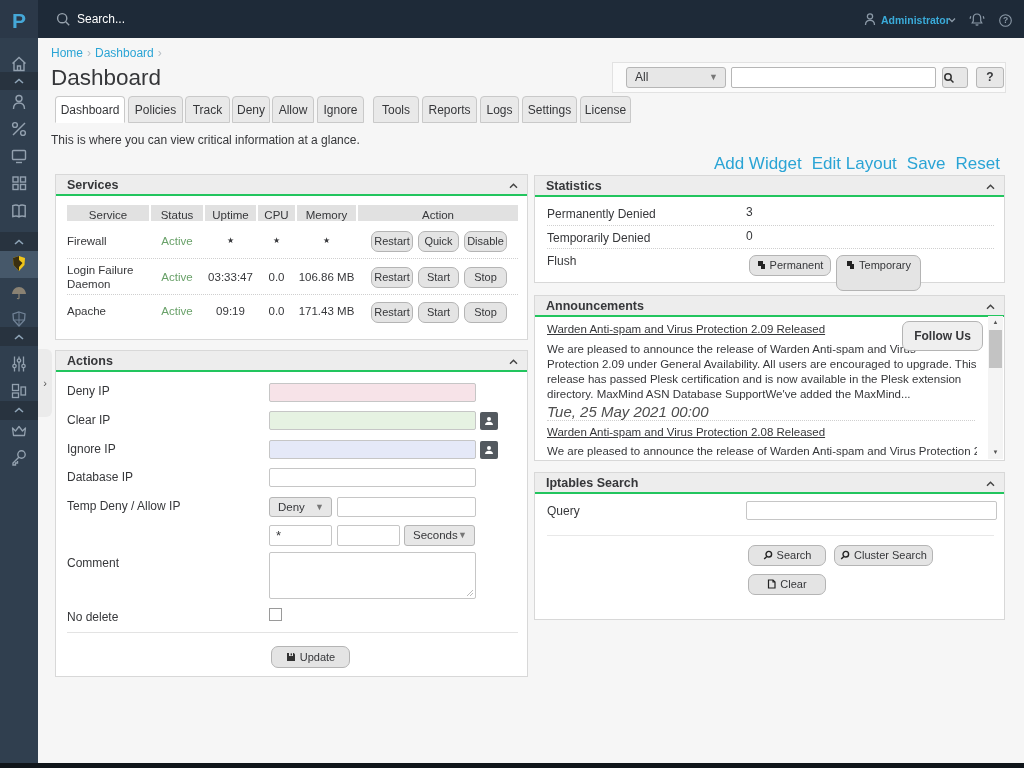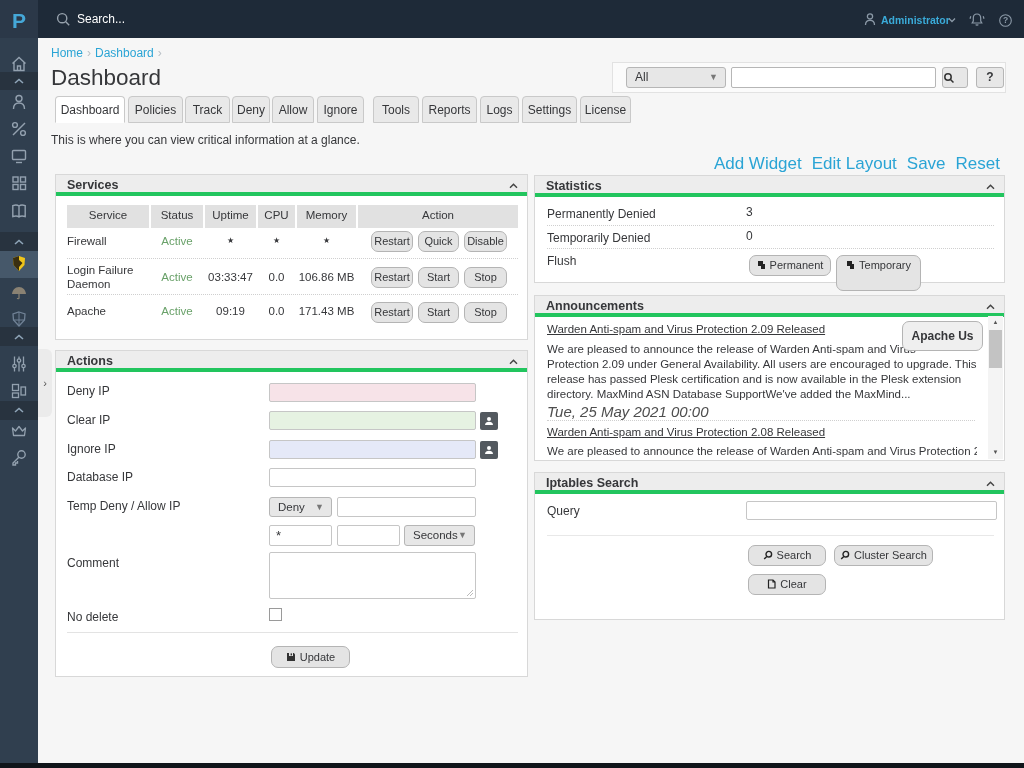--- a/index.html
+++ b/index.html
@@ -38,35 +38,35 @@
 #tabs { position:absolute; left:0; top:58px; height:27px; width:986px; }
 .tab { position:absolute; top:0; height:27px; line-height:26px; font-size:12px; color:#36373a; text-align:center;
   background:#e9e9e9; border:1px solid #c9c9c9; border-radius:4px 4px 0 0; }
 .tab.active { background:#fff; border-bottom-color:#fff; }
 #desc { position:absolute; left:13px; top:95px; font-size:12px; color:#36373a; }
 #links { position:absolute; right:24px; top:116px; font-size:17px; color:#2aa4d5; }
 #links span { margin-left:10px; }
 
 
 .panel { position:absolute; background:#fff; border:1px solid #d8d8d8; }
-.phead { position:absolute; left:0; top:0; right:0; height:21px; background:#ededed; border-bottom:4px solid #22c55e;
+.phead { position:absolute; left:0; top:0; right:0; height:21px; background:#ededed; border-bottom:2px solid #22c55e;
   font-size:12.5px; font-weight:bold; color:#36373a; line-height:20px; padding-left:11px; }
 .pcar { position:absolute; right:9px; top:8px; width:9px; height:6px; }
 .pcar svg { display:block; }
 .lbl { position:absolute; font-size:12px; color:#36373a; }
 .btn { position:absolute; background:#e4e4e4; border:1px solid #b4b4b4; border-radius:7px; color:#36373a;
   font-size:11px; text-align:center; font-family:"Liberation Sans", sans-serif; }
 .inp { position:absolute; background:#fff; border:1px solid #c6c6c6; border-radius:2px; }
 .sel { position:absolute; background:#e7e7e7; border:1px solid #b6b6b6; border-radius:3px; font-size:11.5px;
   color:#36373a; }
 .sel .car { position:absolute; right:7px; color:#777; font-size:9px; }
 .dash { position:absolute; border-top:1px dotted #cfcfcf; }
 
 
-.thc { position:absolute; top:30px; height:23px; background:#e1e1e1; font-size:11.5px; color:#36373a;
+.thc { position:absolute; top:30px; height:16px; background:#e1e1e1; font-size:11.5px; color:#36373a;
   text-align:center; line-height:20px; }
 .cell { position:absolute; font-size:11.5px; color:#36373a; }
 .cc { text-align:center; }
 .green { color:#69a169; }
 
 
 #ann-body { position:absolute; left:0; top:20px; right:0; bottom:0; overflow:hidden; }
 .alink { font-size:11.5px; color:#36373a; text-decoration:underline; white-space:nowrap; }
 #scrollb { position:absolute; right:1px; top:20px; width:15px; bottom:1px; background:#f4f4f4; }
 #scrollb .ar { position:absolute; left:0; width:15px; height:13px; color:#555; font-size:6px; text-align:center; line-height:13px; }
@@ -336,21 +336,21 @@
             <path d="M1 4.8 L4.5 1.2 L8 4.8" fill="none" stroke="#444" stroke-width="1.4"></path>
           </svg>
         </span></div>
     <div id="ann-body">
       <div class="alink" style="position:absolute;left:12px;top:7px">Warden Anti-spam and Virus Protection 2.09 Released</div>
       <div style="position:absolute;left:12px;top:26px;font-size:11.5px;color:#36373a;line-height:15px;white-space:nowrap">We are pleased to announce the release of Warden Anti-spam and Virus<br>Protection 2.09 under General Availability. All users are encouraged to upgrade. This<br>release has passed Plesk certification and is now available in the Plesk extension<br>directory. MaxMind ASN Database SupportWe've added the MaxMind...</div>
       <div style="position:absolute;left:12px;top:87px;font-size:15px;font-style:italic;color:#4e4e4e">Tue, 25 May 2021 00:00</div>
       <div class="dash" style="left:12px;top:104px;width:428px"></div>
       <div class="alink" style="position:absolute;left:12px;top:110px">Warden Anti-spam and Virus Protection 2.08 Released</div>
       <div style="position:absolute;left:12px;top:129px;width:430px;overflow:hidden;font-size:11.5px;color:#36373a;white-space:nowrap">We are pleased to announce the release of Warden Anti-spam and Virus Protection 2.08</div>
-      <div class="btn" style="left:367px;top:5px;width:81px;height:30px;line-height:28px;font-weight:bold;font-size:12px;background:#efefef">Apache Us</div>
+      <div class="btn" style="left:367px;top:5px;width:81px;height:30px;line-height:28px;font-weight:bold;font-size:12px;background:#efefef">Follow Us</div>
     </div>
     <div id="scrollb">
       <div class="ar" style="top:0">▲</div>
       <div class="ar" style="bottom:0">▼</div>
       <div class="thumb" style="top:14px;height:38px"></div>
     </div>
   </div>
 
   <div class="panel" id="p-ipt" style="left:496px;top:434px;width:471px;height:148px">
     <div class="phead">Iptables Search<span class="pcar">

